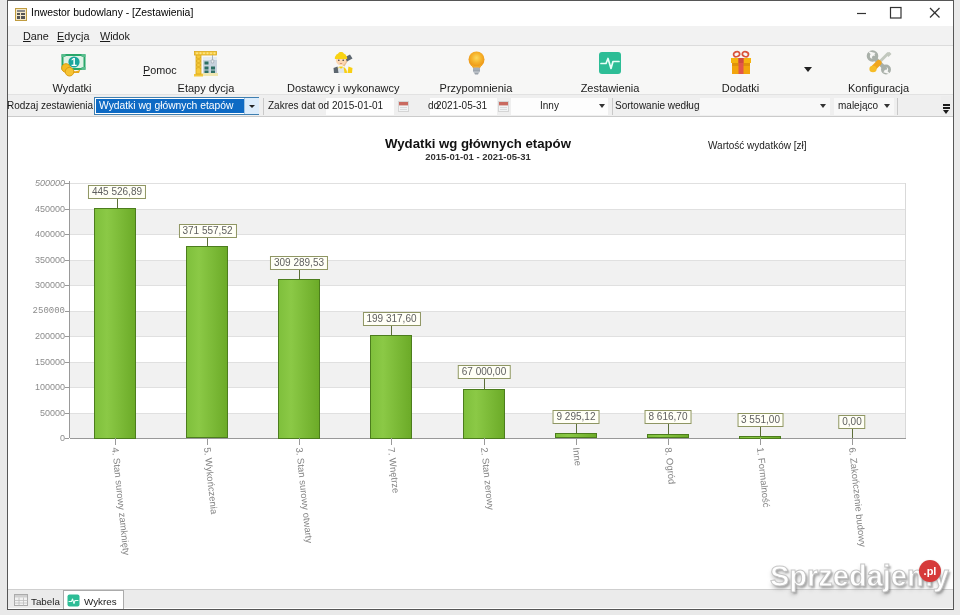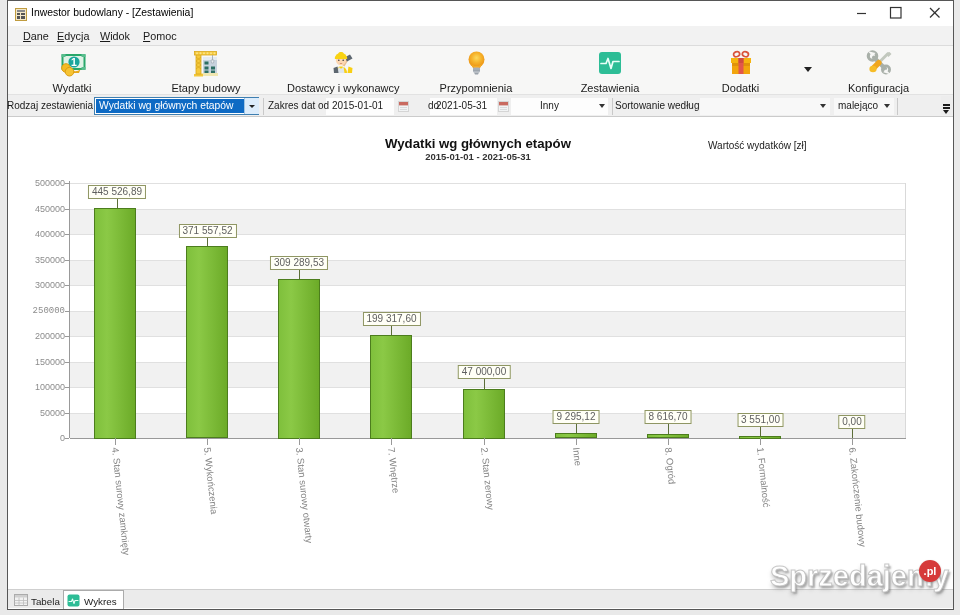--- a/index.html
+++ b/index.html
@@ -51,21 +51,21 @@
 <svg class="abs" style="left:852px;top:4px;" width="95" height="18" viewBox="0 0 95 18">
 <line x1="5" y1="9.5" x2="14" y2="9.5" stroke="#333" stroke-width="1.2"></line>
 <rect x="38.5" y="3.5" width="10.5" height="10.5" fill="none" stroke="#333" stroke-width="1.2"></rect>
 <line x1="78" y1="4" x2="87.5" y2="13.5" stroke="#333" stroke-width="1.2"></line>
 <line x1="87.5" y1="4" x2="78" y2="13.5" stroke="#333" stroke-width="1.2"></line>
 </svg>
 
 <div class="menuitem" style="left:23px;"><u>D</u>ane</div>
 <div class="menuitem" style="left:57px;"><u>E</u>dycja</div>
 <div class="menuitem" style="left:100px;"><u>W</u>idok</div>
-<div class="menuitem" style="left:143px;"><u>P</u>omoc</div>
+<div class="menuitem" style="left:143px;margin-top:34px;"><u>P</u>omoc</div>
 
 <div class="abs" style="left:32px;top:49px;width:80px;text-align:center;">
 <svg width="29" height="29" viewBox="0 0 29 29">
 <rect x="3.5" y="5" width="24" height="16" rx="1" fill="#29a76a"></rect>
 <rect x="5.5" y="7" width="20" height="12" fill="#dff2e6"></rect>
 <rect x="3.5" y="5" width="4" height="3" fill="#58bd8d"></rect>
 <rect x="23.5" y="5" width="4" height="3" fill="#58bd8d"></rect>
 <rect x="23.5" y="18" width="4" height="3" fill="#58bd8d"></rect>
 <circle cx="16" cy="13" r="5.6" fill="#1ba69c"></circle>
 <text x="16" y="17" font-size="10.5" font-weight="bold" fill="#fff" text-anchor="middle" font-family="Liberation Sans">1</text>
@@ -91,21 +91,21 @@
 <rect x="3.5" y="2.5" width="22" height="3.5" fill="#f6ca3d" stroke="#d9a81c" stroke-width="0.8"></rect>
 <circle cx="6" cy="4.2" r="1" fill="#fbe389"></circle>
       <circle cx="9.5" cy="4.2" r="1" fill="#fbe389"></circle>
       <circle cx="13" cy="4.2" r="1" fill="#fbe389"></circle>
       <circle cx="16.5" cy="4.2" r="1" fill="#fbe389"></circle>
       <circle cx="20" cy="4.2" r="1" fill="#fbe389"></circle>
       <circle cx="23.5" cy="4.2" r="1" fill="#fbe389"></circle>
 <line x1="21.5" y1="6" x2="21.5" y2="11" stroke="#9aa4ad" stroke-width="0.8"></line>
 <path d="M20 11 h3 l-0.5 3 h-2 z" fill="#e8edf2" stroke="#9aa4ad" stroke-width="0.6"></path>
 </svg>
-<div class="tlabel">Etapy budowy</div>
+<div class="tlabel">Etapy dycja</div>
 </div>
 <div class="abs" style="left:287px;top:49px;width:111px;text-align:center;">
 <svg width="28" height="29" viewBox="0 0 28 29">
 <path d="M13 16 l3.5 -6 l2.5 1.5 l-3.5 6 z" fill="#e8bf94"></path>
 <path d="M15.5 8.5 l5.5 -3 l2.5 4 l-5.5 3 z" fill="#5d6770"></path>
 <circle cx="12" cy="11" r="5.2" fill="#fcd7b2"></circle>
 <path d="M5.8 10 a6.2 6.2 0 0 1 12.4 0 z" fill="#f9d313"></path>
 <rect x="9.5" y="3" width="5" height="3" rx="1.5" fill="#f9d313"></rect>
 <circle cx="9.8" cy="11.3" r="0.8" fill="#3a3a3a"></circle>
 <circle cx="14.2" cy="11.3" r="0.8" fill="#3a3a3a"></circle>
@@ -226,21 +226,21 @@
 <div class="gline" style="left:70px;top:259.5px;width:836px;"></div>
 <div class="gline" style="left:70px;top:285px;width:836px;"></div>
 <div class="gline" style="left:70px;top:310.5px;width:836px;"></div>
 <div class="gline" style="left:70px;top:336px;width:836px;"></div>
 <div class="gline" style="left:70px;top:361.5px;width:836px;"></div>
 <div class="gline" style="left:70px;top:387px;width:836px;"></div>
 <div class="gline" style="left:70px;top:412.5px;width:836px;"></div>
 <div class="abs" style="left:69px;top:181px;width:1px;height:257px;background:#999;"></div>
 <div class="abs" style="left:905px;top:183px;width:1px;height:255px;background:#d9d9d9;"></div>
 <div class="abs" style="left:70px;top:437.5px;width:836px;height:1px;background:#999;"></div>
-<div class="ylab" style="left:25px;top:178px;">500000</div>
+<div class="ylab" style="left:25px;top:178px;font-style:italic;">500000</div>
 <div class="ylab" style="left:25px;top:203.5px;">450000</div>
 <div class="ylab" style="left:25px;top:229px;">400000</div>
 <div class="ylab" style="left:25px;top:254.5px;">350000</div>
 <div class="ylab" style="left:25px;top:280px;">300000</div>
 <div class="ylab" style="left:25px;top:305.5px;font-family:Liberation Mono, monospace;">250000</div>
 <div class="ylab" style="left:25px;top:331px;">200000</div>
 <div class="ylab" style="left:25px;top:356.5px;">150000</div>
 <div class="ylab" style="left:25px;top:382px;">100000</div>
 <div class="ylab" style="left:25px;top:407.5px;">50000</div>
 <div class="ylab" style="left:25px;top:433px;">0</div>
@@ -269,21 +269,21 @@
 <div class="conn" style="left:391px;top:326px;height:9px;"></div>
 <div class="conn" style="left:483.5px;top:379px;height:9.5px;"></div>
 <div class="conn" style="left:575.5px;top:424px;height:9.2px;"></div>
 <div class="conn" style="left:667.5px;top:424px;height:9.6px;"></div>
 <div class="conn" style="left:759.5px;top:427px;height:9.2px;"></div>
 <div class="conn" style="left:851.5px;top:429px;height:8.5px;"></div>
 <div class="vbox" style="left:117px;top:184.5px;">445 526,89</div>
 <div class="vbox" style="left:207.5px;top:223.5px;">371 557,52</div>
 <div class="vbox" style="left:299px;top:255.5px;">309 289,53</div>
 <div class="vbox" style="left:391.5px;top:312px;">199 317,60</div>
-<div class="vbox" style="left:484px;top:365px;">47 000,00</div>
+<div class="vbox" style="left:484px;top:365px;">67 000,00</div>
 <div class="vbox" style="left:576px;top:410px;">9 295,12</div>
 <div class="vbox" style="left:668px;top:410px;">8 616,70</div>
 <div class="vbox" style="left:760.5px;top:413px;">3 551,00</div>
 <div class="vbox" style="left:852px;top:415px;">0,00</div>
 <div class="xtick" style="left:114.5px;"></div>
 <div class="xtick" style="left:206.5px;"></div>
 <div class="xtick" style="left:298.5px;"></div>
 <div class="xtick" style="left:390.5px;"></div>
 <div class="xtick" style="left:483.5px;"></div>
 <div class="xtick" style="left:575.5px;"></div>

